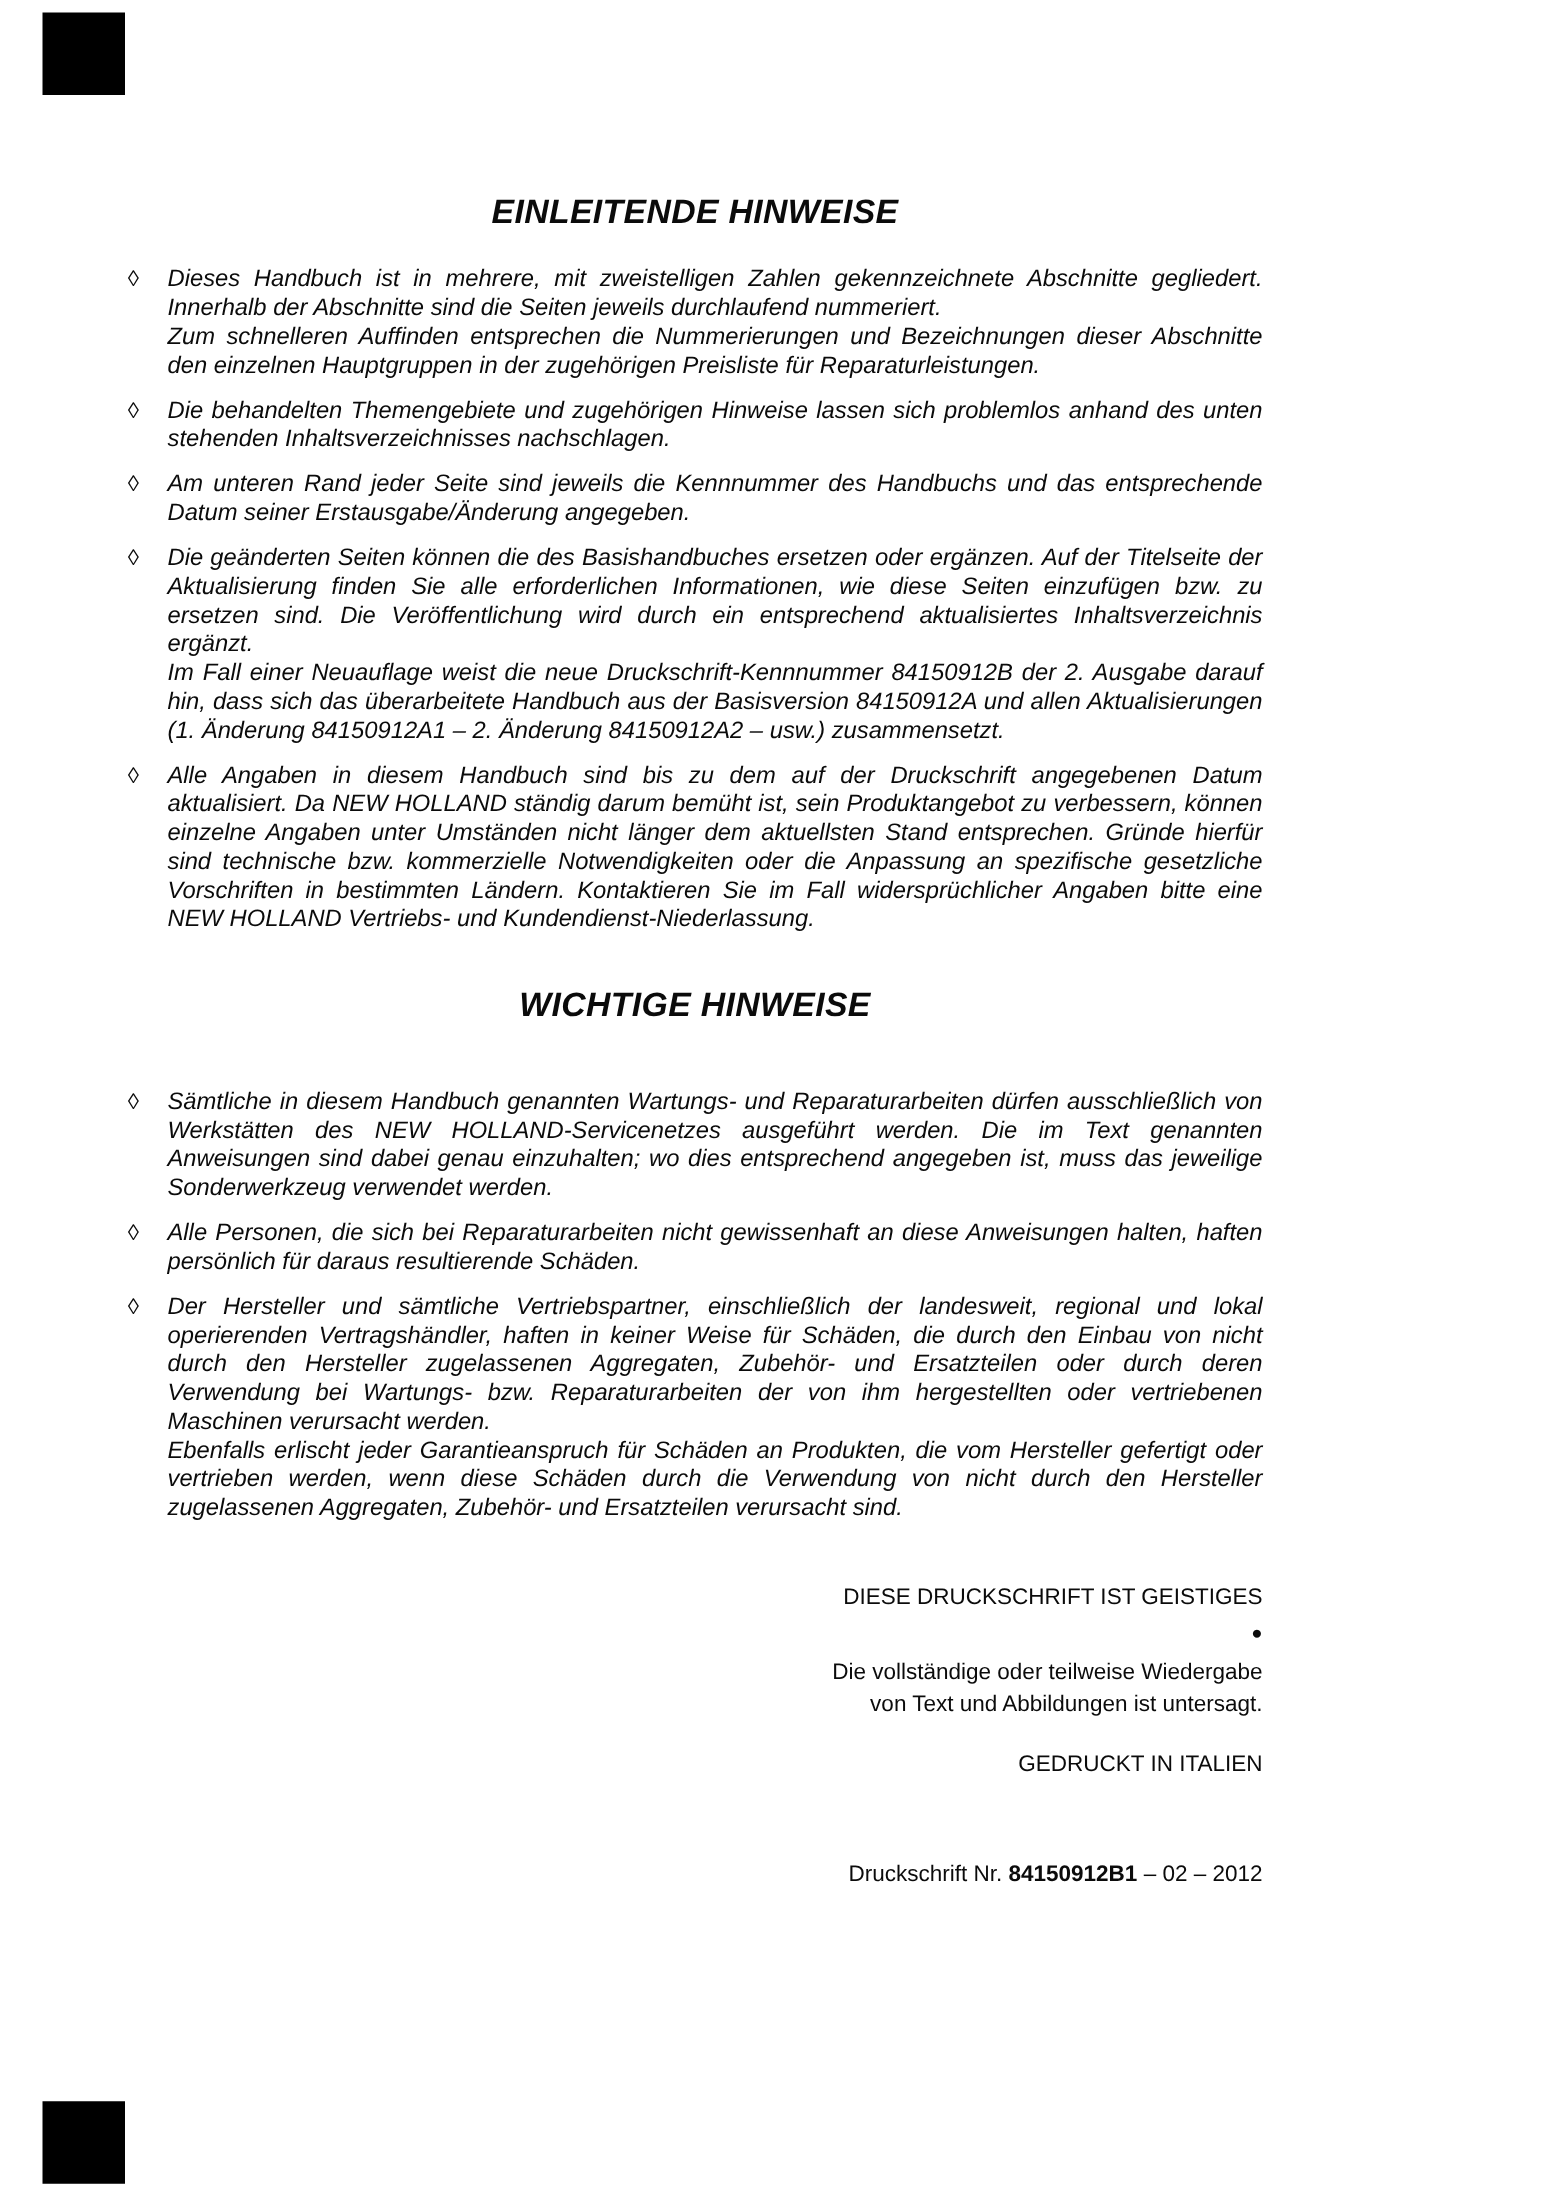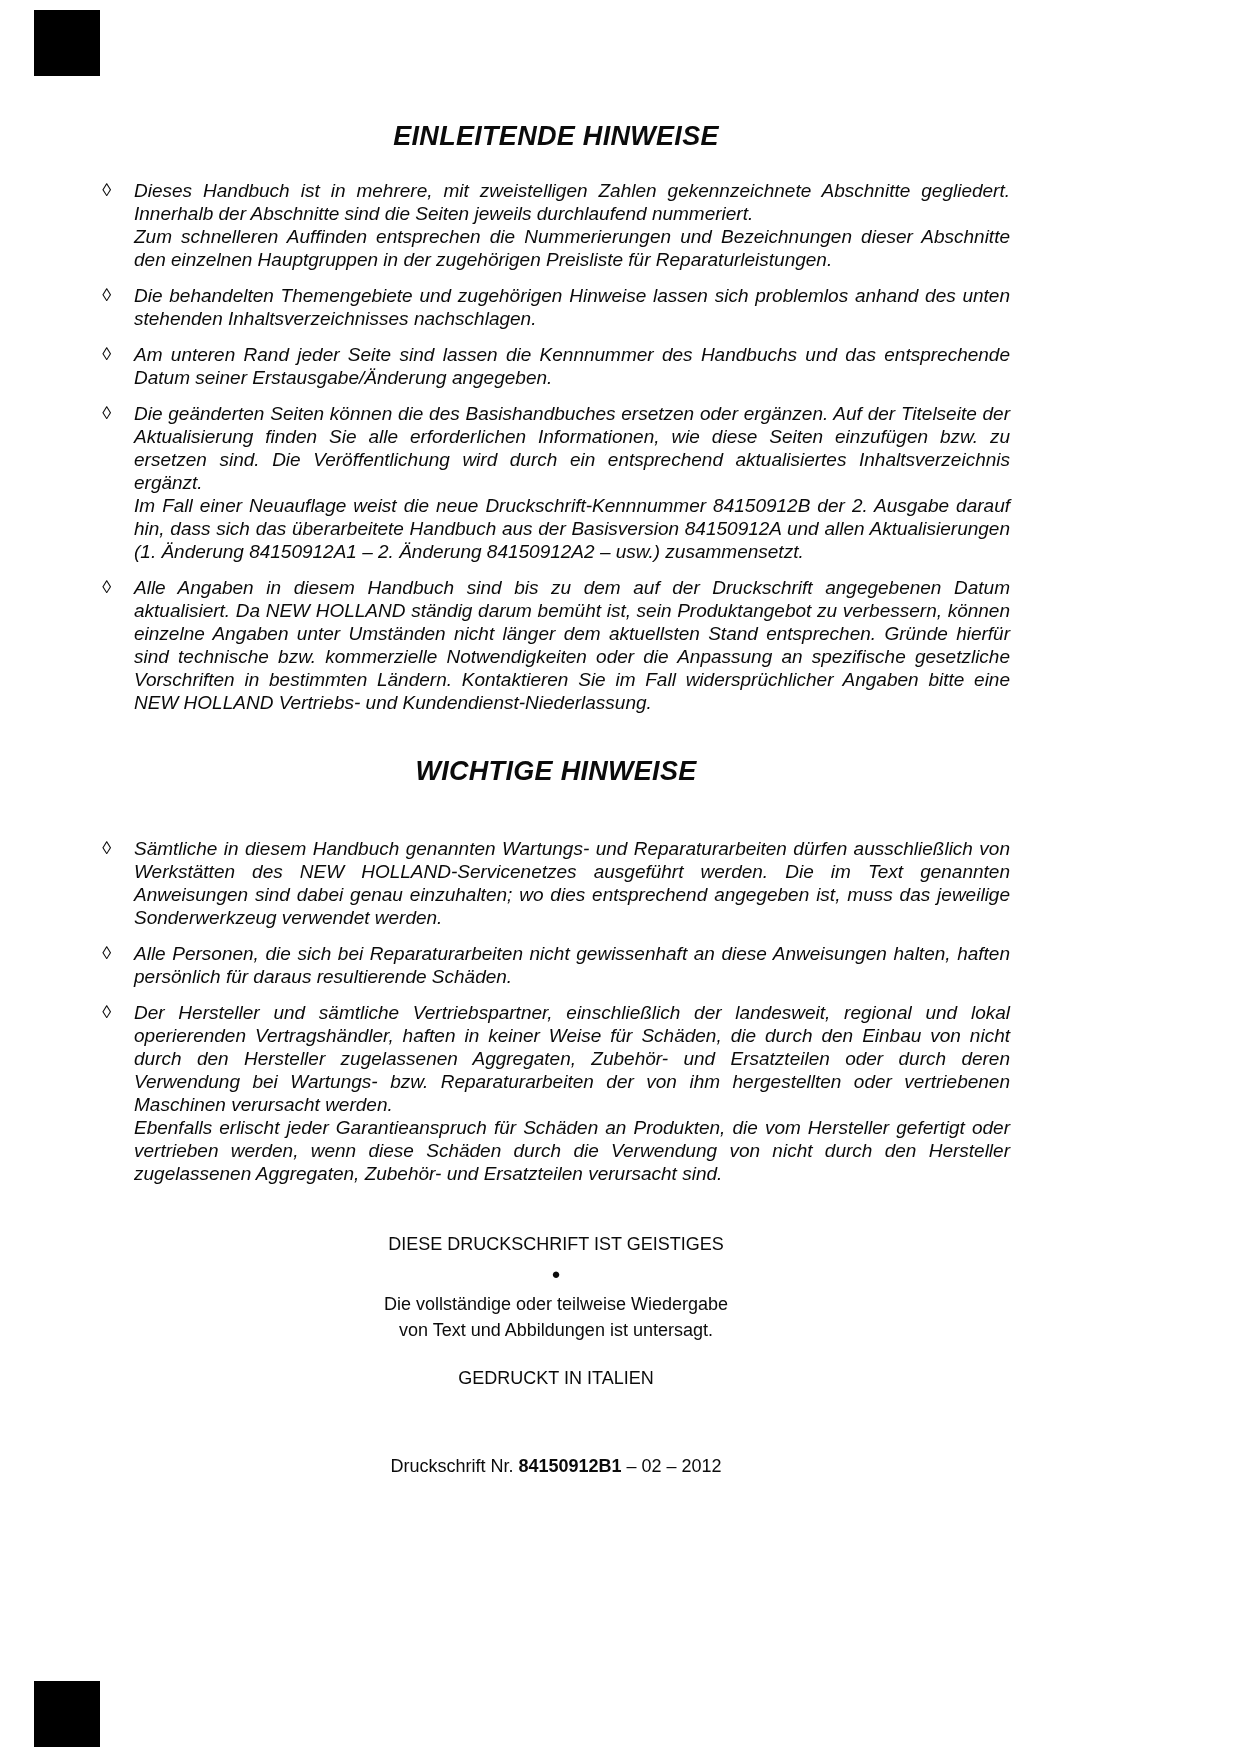--- a/index.html
+++ b/index.html
@@ -18,21 +18,21 @@
     width: 66px;
     height: 66px;
     background: #000000;
   }
   .reg-top { left: 34px; top: 10px; }
   .reg-bottom { left: 34px; top: 1681px; }
 
   .content {
     position: absolute;
     left: 102px;
-    top: 121px;
+    top: 154px;
     width: 908px;
   }
 
   .section-title {
     margin: 0;
     text-align: center;
     font-size: 27px;
     font-weight: bold;
     font-style: italic;
     letter-spacing: 0.3px;
@@ -59,21 +59,21 @@
     font-style: italic;
     font-size: 19px;
     line-height: 23px;
     text-align: justify;
     color: #0b0b0b;
   }
   .bullet-text p { margin: 0; }
 
   .footer {
     margin-top: 46px;
-    text-align: center;
+    text-align: right;
     font-size: 18px;
     line-height: 26px;
     color: #0b0b0b;
   }
   .footer-dot {
     font-size: 15px;
     line-height: 15px;
     margin: 9px 0 10px 0;
   }
   .printed-in { margin-top: 22px; }
@@ -103,21 +103,21 @@
     <div class="bullet">
       <span class="bullet-marker">◊</span>
       <div class="bullet-text">
         <p>Die behandelten Themengebiete und zugehörigen Hinweise lassen sich problemlos anhand des unten stehenden Inhaltsverzeichnisses nachschlagen.</p>
       </div>
     </div>
 
     <div class="bullet">
       <span class="bullet-marker">◊</span>
       <div class="bullet-text">
-        <p>Am unteren Rand jeder Seite sind lassen die Kennnummer des Handbuchs und das entsprechende Datum seiner Erstausgabe/Änderung angegeben.</p>
+        <p>Am unteren Rand jeder Seite sind jeweils die Kennnummer des Handbuchs und das entsprechende Datum seiner Erstausgabe/Änderung angegeben.</p>
       </div>
     </div>
 
     <div class="bullet">
       <span class="bullet-marker">◊</span>
       <div class="bullet-text">
         <p>Die geänderten Seiten können die des Basishandbuches ersetzen oder ergänzen. Auf der Titelseite der Aktualisierung finden Sie alle erforderlichen Informationen, wie diese Seiten einzufügen bzw. zu ersetzen sind. Die Veröffentlichung wird durch ein entsprechend aktualisiertes Inhaltsverzeichnis ergänzt.</p>
         <p>Im Fall einer Neuauflage weist die neue Druckschrift-Kennnummer 84150912B der 2. Ausgabe darauf hin, dass sich das überarbeitete Handbuch aus der Basisversion 84150912A und allen Aktualisierungen (1. Änderung 84150912A1 – 2. Änderung 84150912A2 – usw.) zusammensetzt.</p>
       </div>
     </div>

